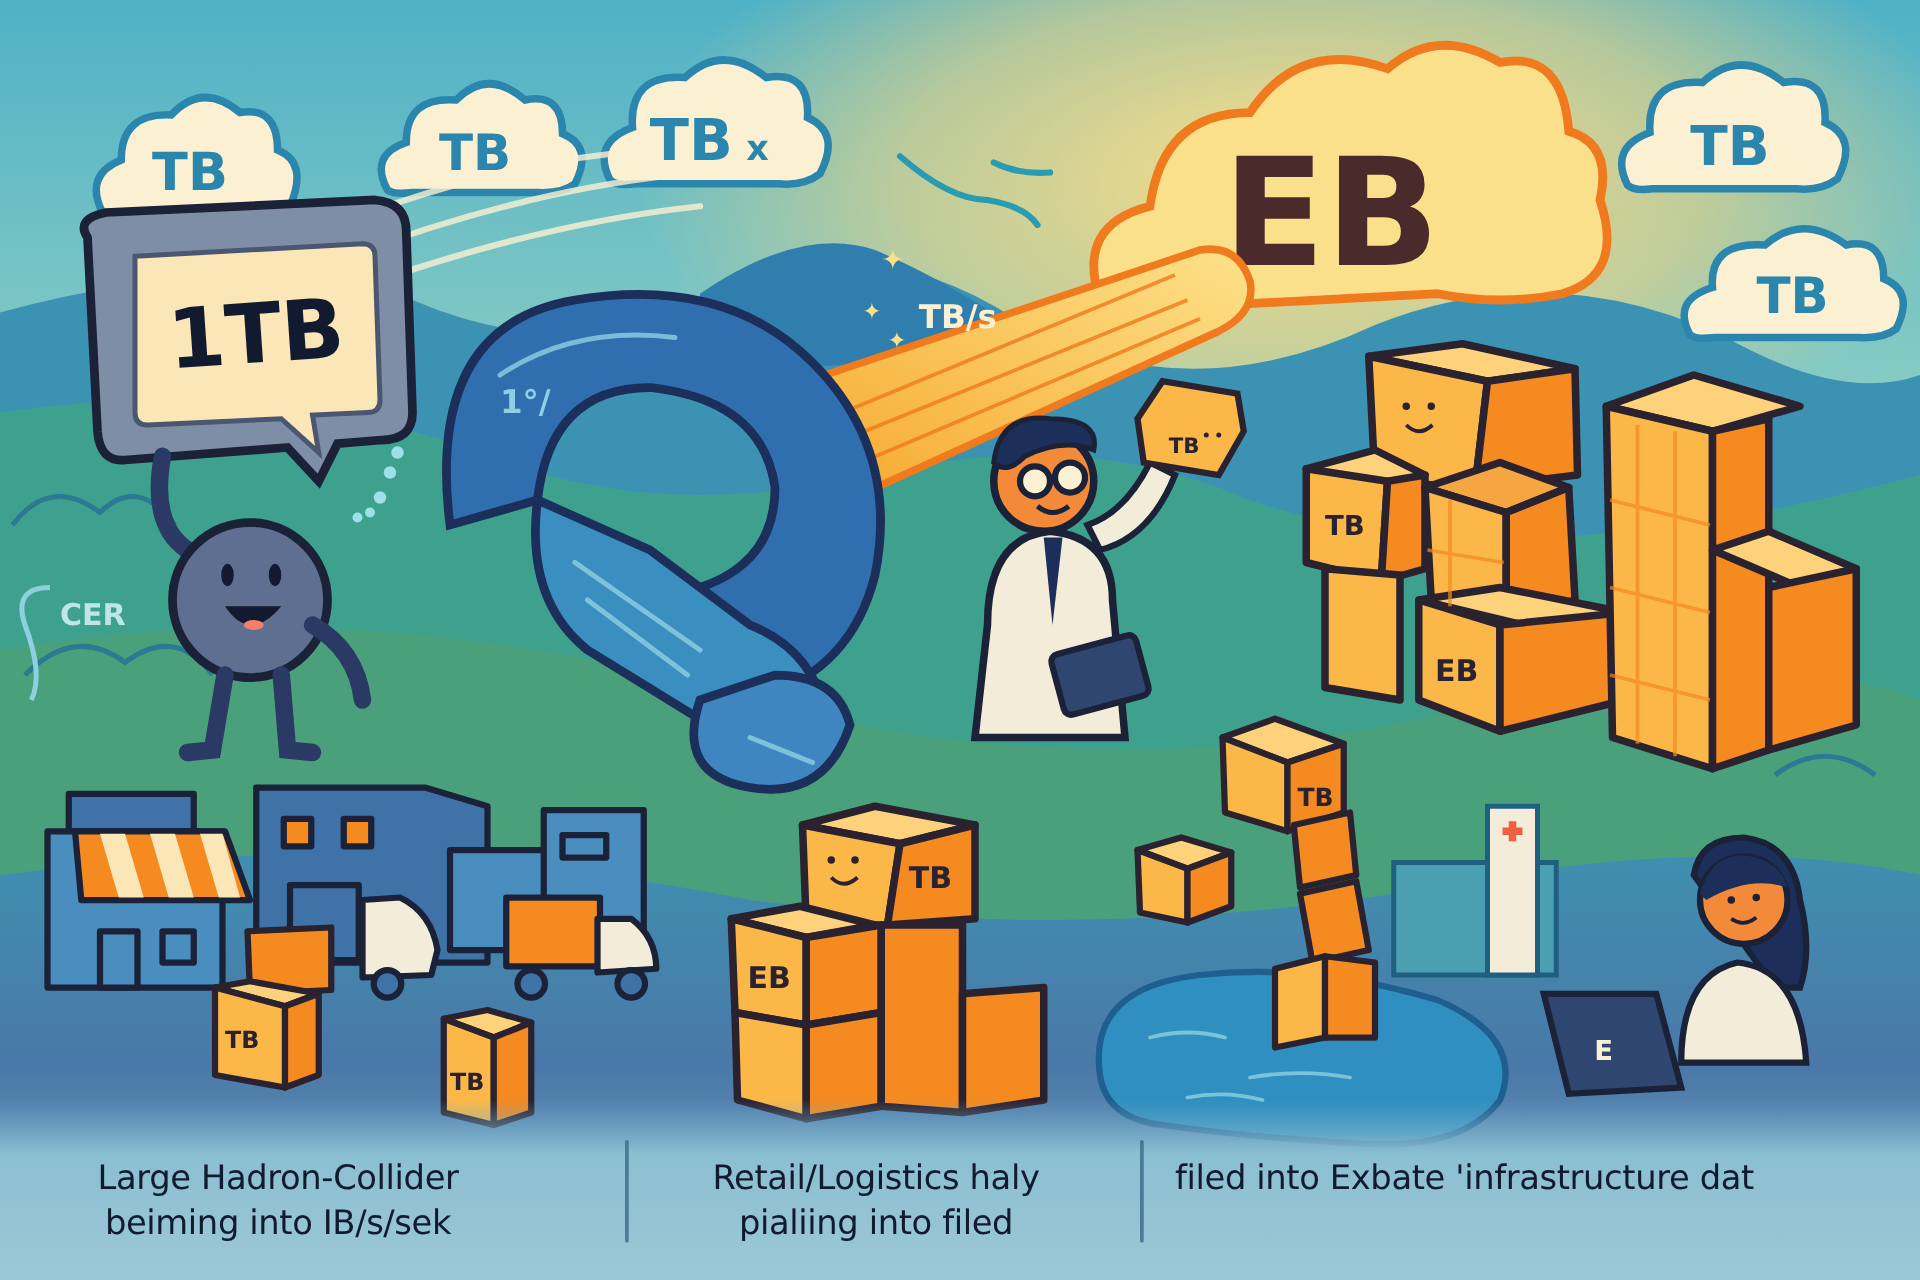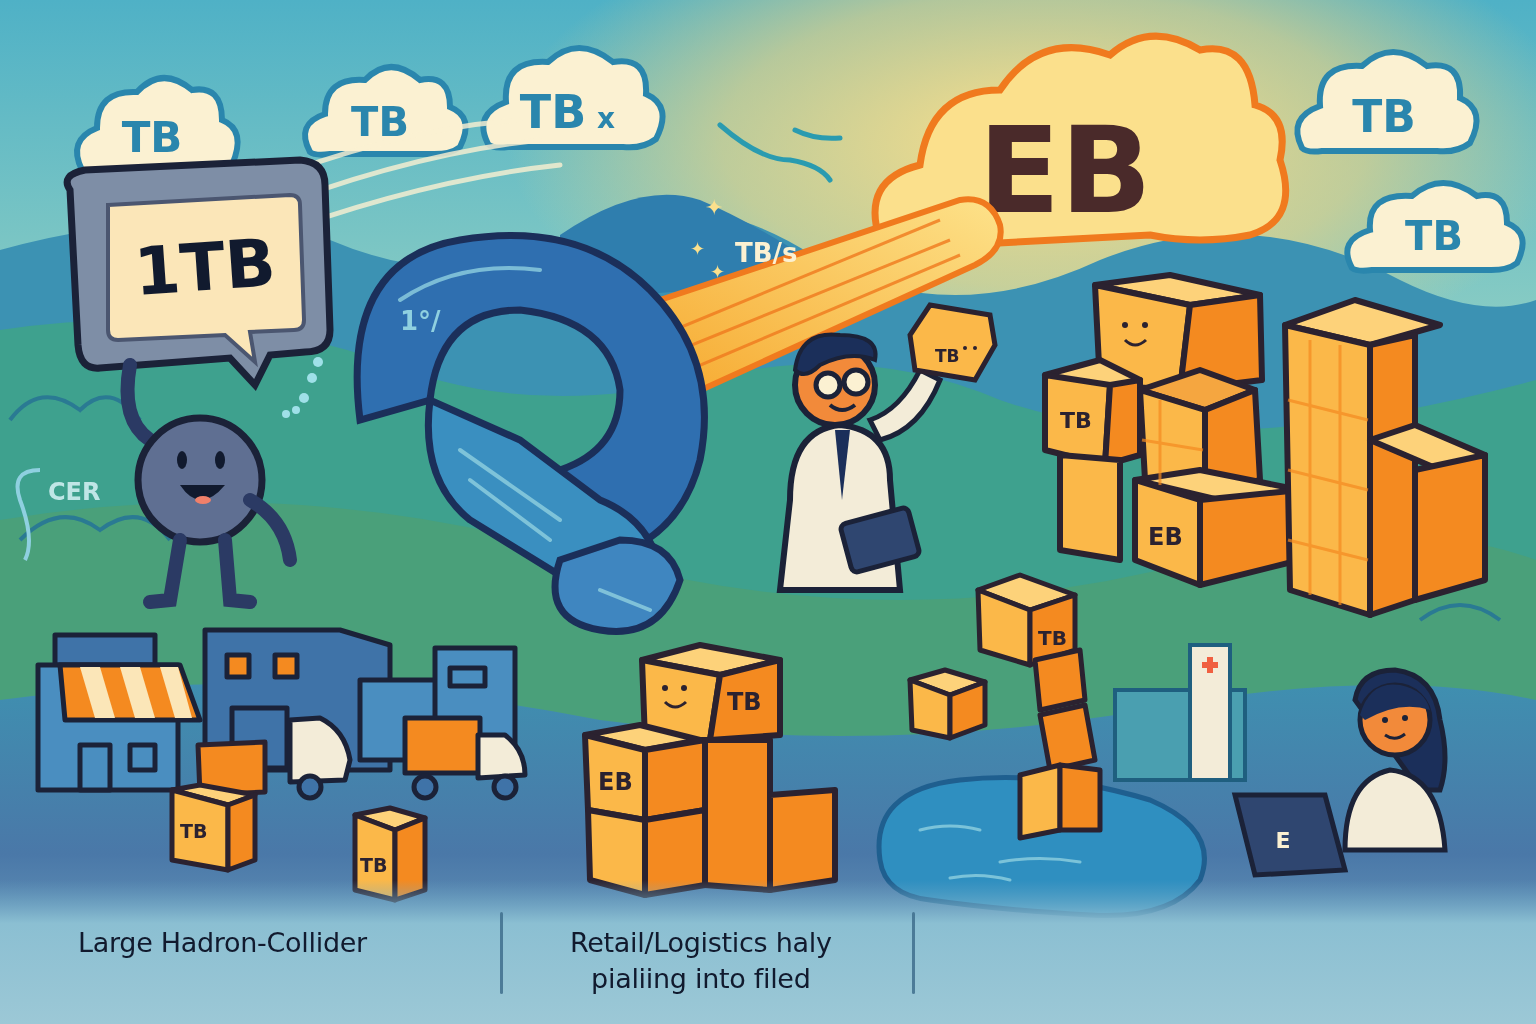--- a/index.html
+++ b/index.html
@@ -319,21 +319,23 @@
       <path d="M1235 795 L1325 795 L1345 870 L1255 875 Z" fill="#2f4670" stroke="#1b2238" stroke-width="5"></path>
       <text x="1283" y="848" text-anchor="middle" class="txt" font-size="22" fill="#fbf1d2">E</text>
     </g>
   </g>
 
   <rect x="0" y="880" width="1536" height="144" fill="url(#captionband)"></rect>
 </svg>
 
 <div class="caption" style="left:78px; top:925px;">
   <div>Large Hadron-Collider</div>
+  <div>beiming into IB/s/sek</div>
 </div>
 <div class="divider" style="left:500px; top:912px; height:82px;"></div>
 <div class="caption" style="left:538px; top:925px;margin-left:32px;">
   <div>Retail/Logistics haly</div>
   <div>pialiing into filed</div>
 </div>
 <div class="divider" style="left:912px; top:912px; height:82px;"></div>
 <div class="caption" style="left:940px; top:925px;">
+  <div>filed  into Exbate 'infrastructure dat</div>
 </div>
 
 </body></html>

